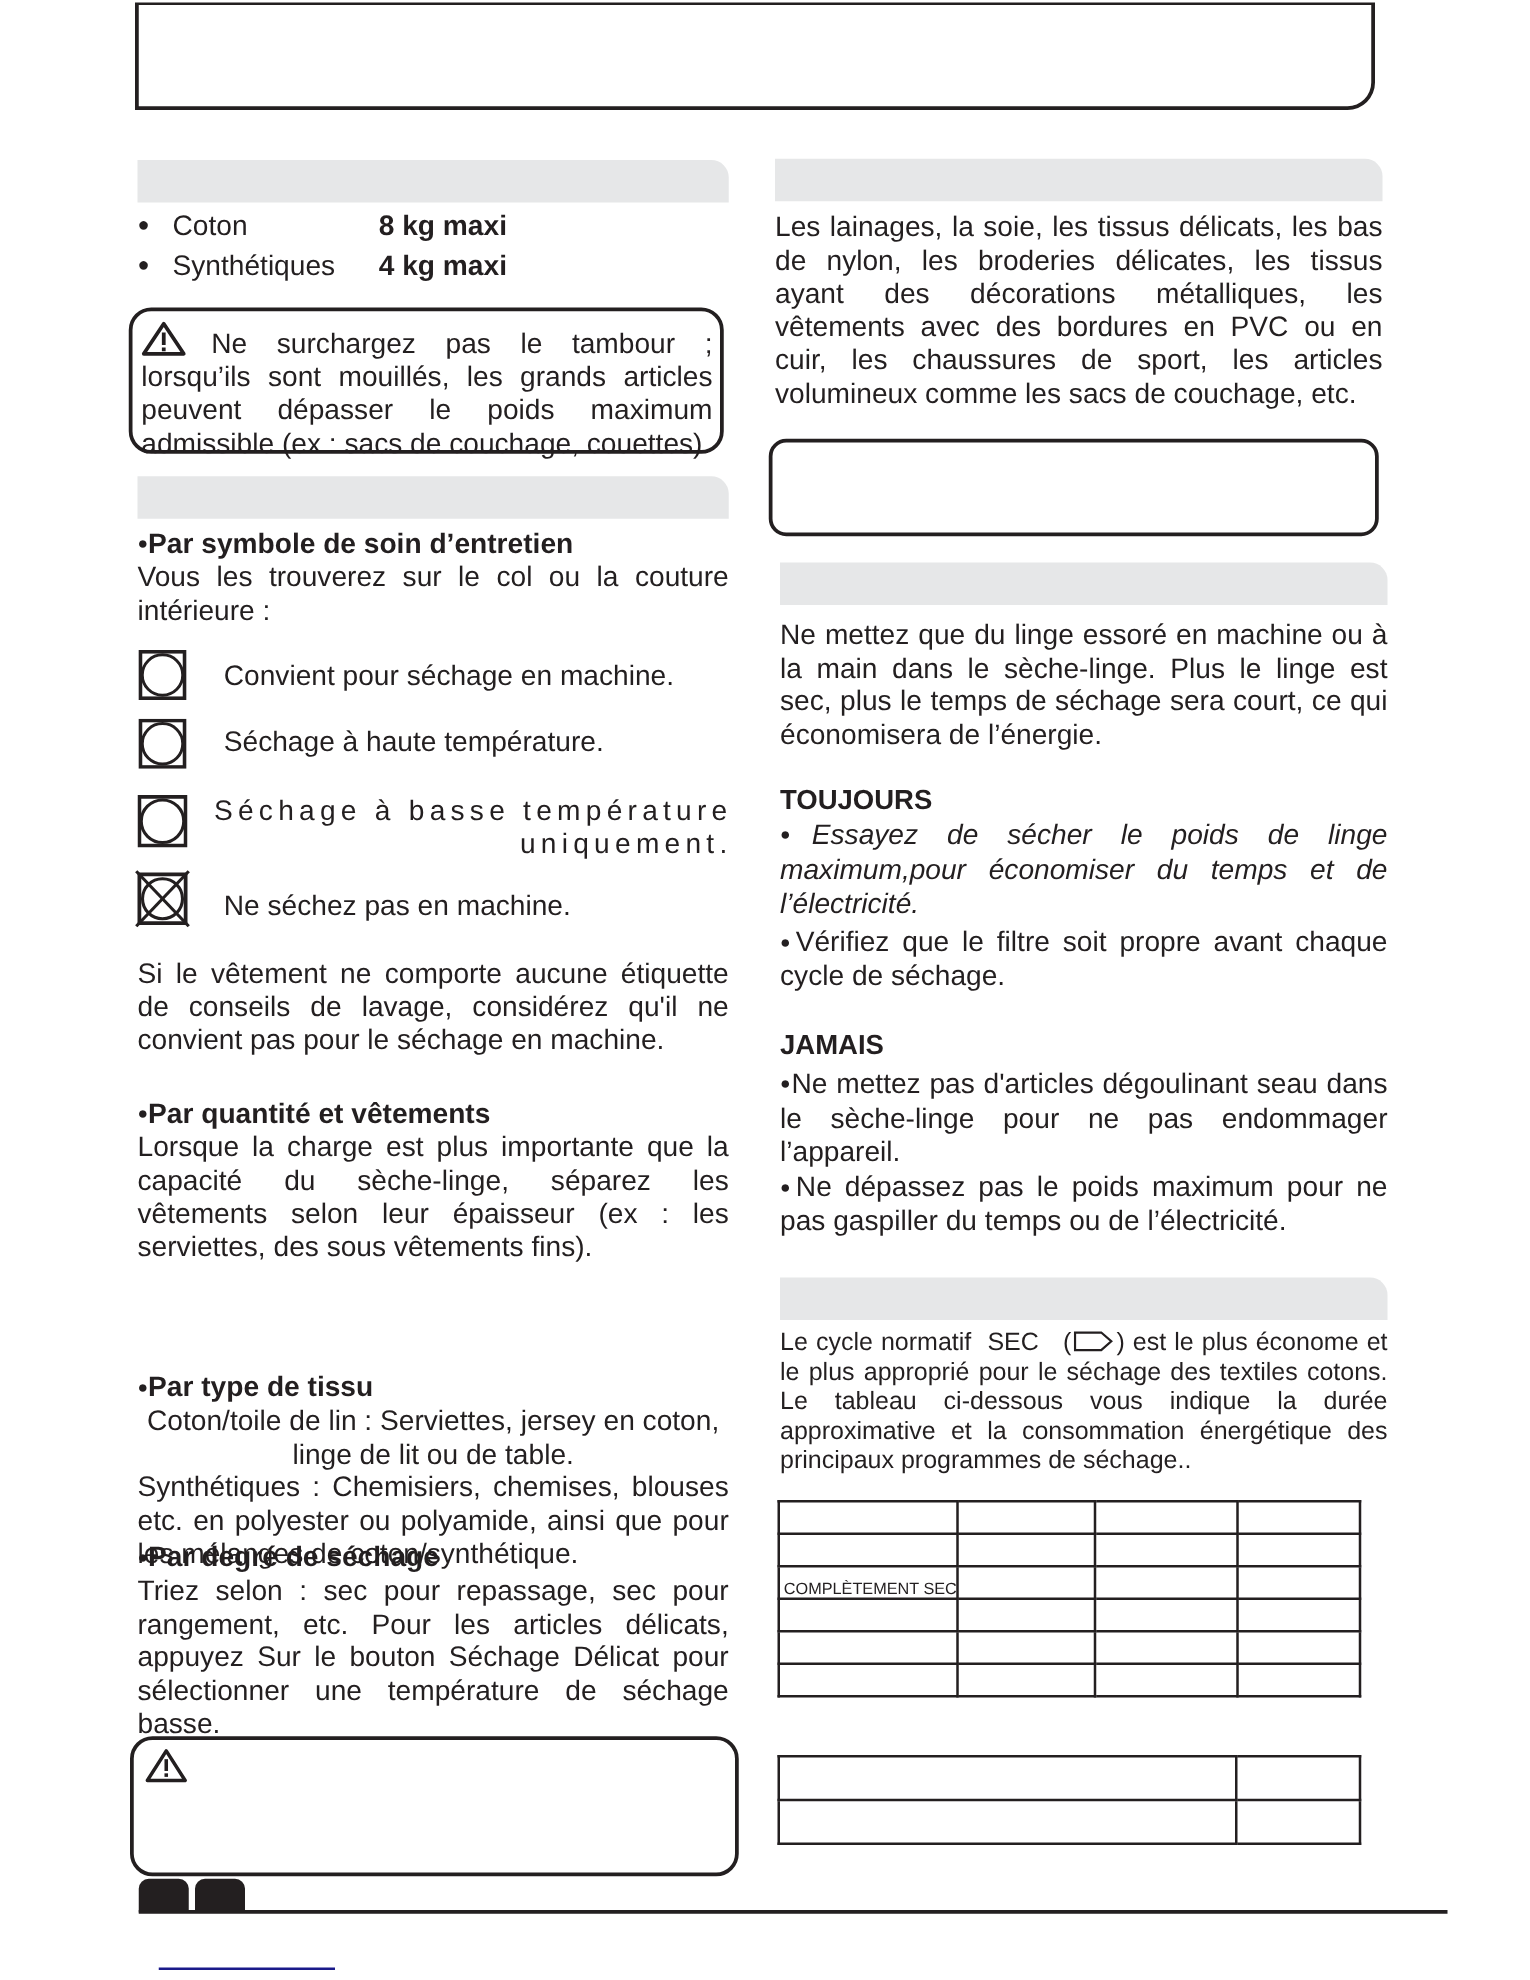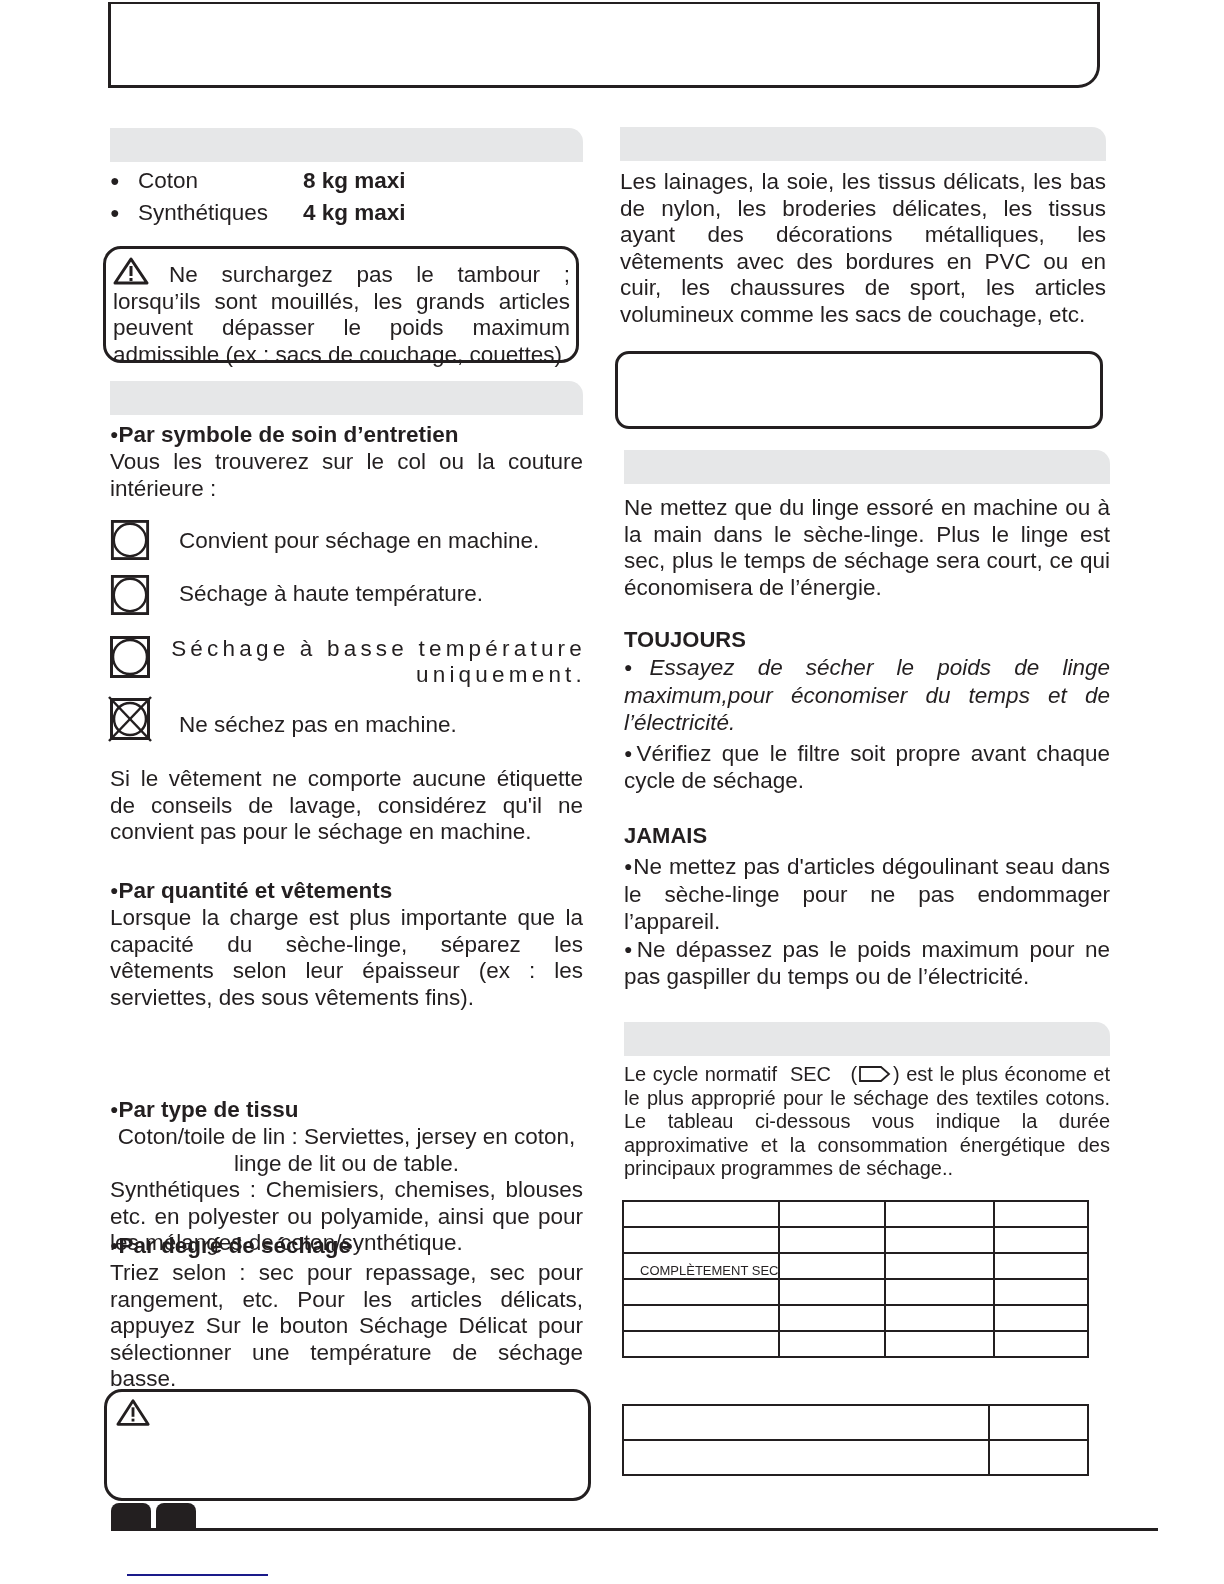--- a/index.html
+++ b/index.html
@@ -196,21 +196,21 @@
         <td style="height: 24px;"></td>
         <td style="height: 24px;"></td>
       </tr>
       <tr>
         <td style="height: 24px;"></td>
         <td style="height: 24px;"></td>
         <td style="height: 24px;"></td>
         <td style="height: 24px;"></td>
       </tr>
       <tr>
-        <td style="height: 24px; padding-left: 16px; white-space: nowrap;">COMPLÈTEMENT SEC</td>
+        <td style="height: 24px; padding-left: 3px; white-space: nowrap;">COMPLÈTEMENT SEC</td>
         <td style="height: 24px;"></td>
         <td style="height: 24px;"></td>
         <td style="height: 24px;"></td>
       </tr>
       <tr>
         <td style="height: 24px;"></td>
         <td style="height: 24px;"></td>
         <td style="height: 24px;"></td>
         <td style="height: 24px;"></td>
       </tr>

